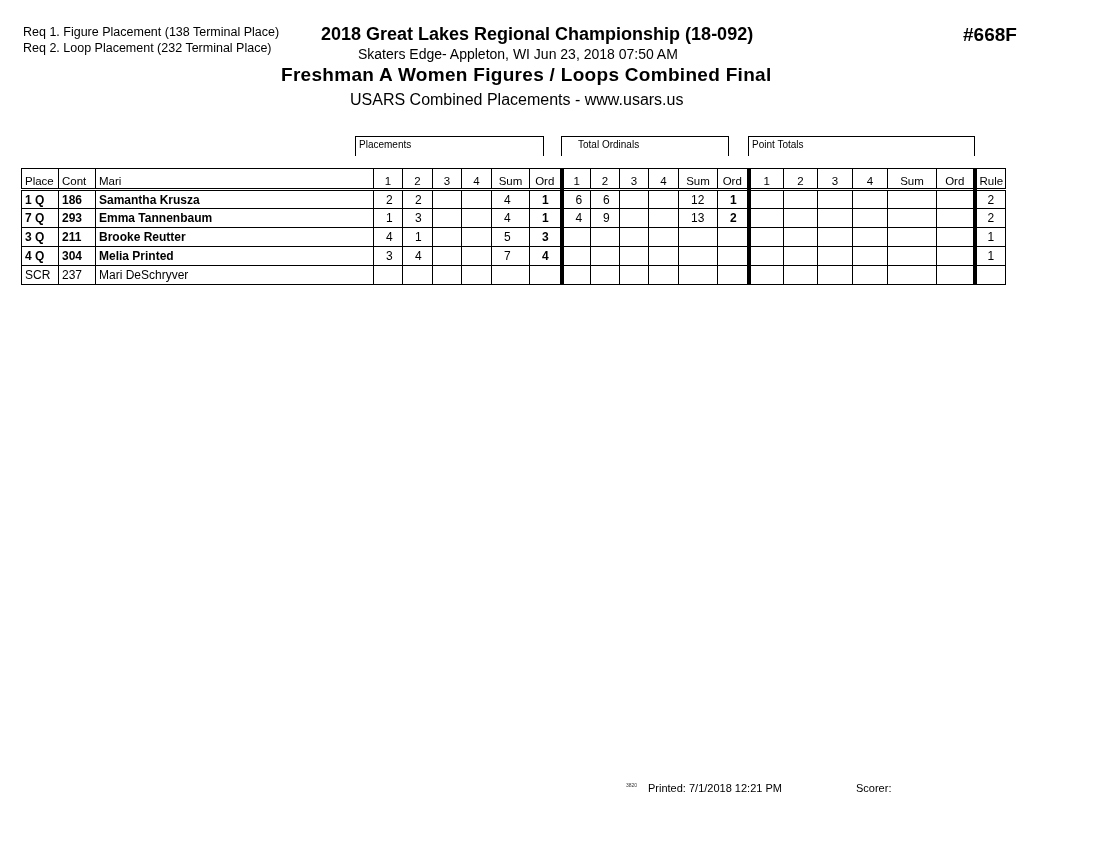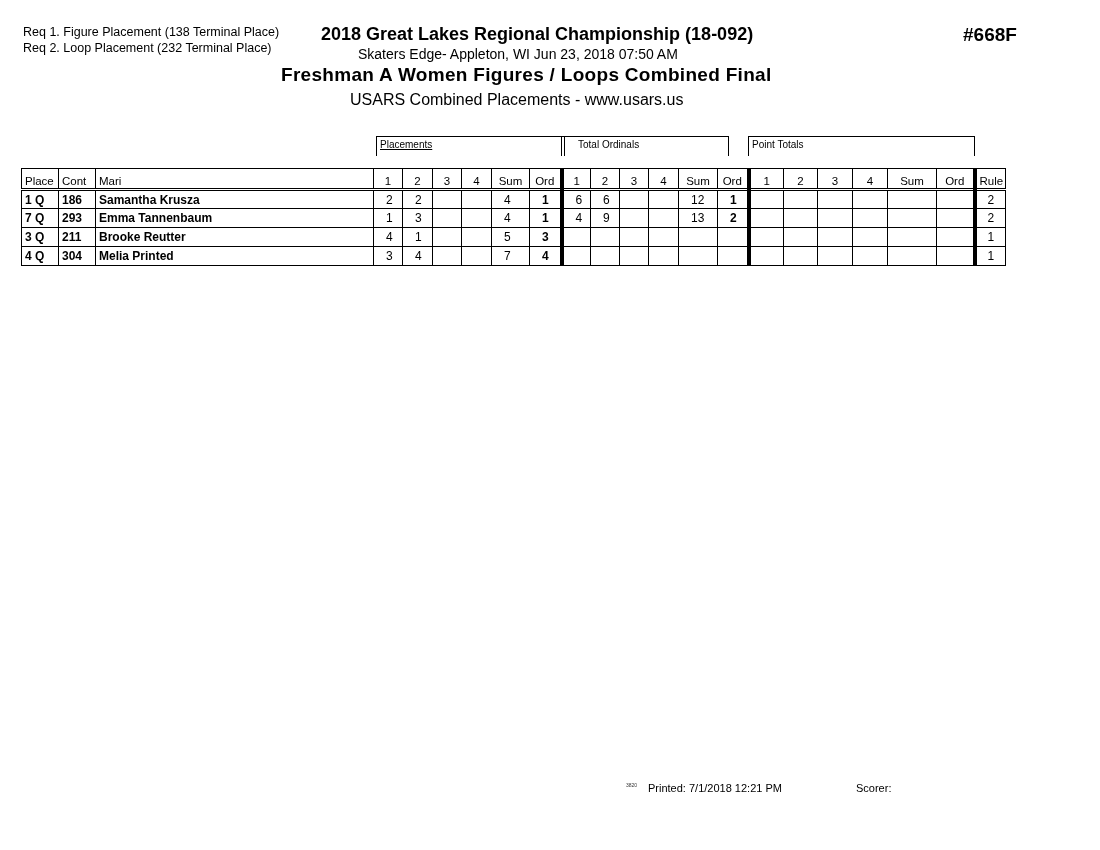--- a/index.html
+++ b/index.html
@@ -32,21 +32,21 @@
 
 <div class="abs req" style="top:25px;">Req  1.  Figure Placement (138 Terminal Place)</div>
 <div class="abs req" style="top:41px;text-align:right;">Req  2.  Loop Placement (232 Terminal Place)</div>
 
 <div class="abs title">2018 Great Lakes Regional Championship (18-092)</div>
 <div class="abs subtitle">Skaters Edge- Appleton, WI  Jun 23, 2018  07:50 AM</div>
 <div class="abs event">Freshman A Women Figures / Loops Combined Final</div>
 <div class="abs usars">USARS Combined Placements - www.usars.us</div>
 <div class="abs eventno">#668F</div>
 
-<div class="grp" style="left:376px; width:189px;text-decoration:underline;">Placements</div>
+<div class="grp" style="left:355px; width:189px;">Placements</div>
 <div class="grp" style="left:561px; width:168px;padding-left:16px;">Total Ordinals</div>
 <div class="grp" style="left:748px; width:227px;">Point Totals</div>
 
 <table class="res">
   <colgroup>
     <col style="width:37px">
       <col style="width:37px">
       <col style="width:278px">
     <col style="width:29px">
       <col style="width:30px">
@@ -187,18 +187,42 @@
     <td class="n ord"></td>
     <td class="n thick plain"></td>
     <td class="n plain"></td>
     <td class="n plain"></td>
     <td class="n plain"></td>
     <td class="n plain"></td>
     <td class="n plain"></td>
     <td class="c thick plain">1</td>
   </tr>
 
+  <tr>
+    <td class="l">SCR</td>
+    <td class="l">237</td>
+    <td class="l">Mari DeSchryver</td>
+    <td class="n"></td>
+    <td class="n"></td>
+    <td class="n"></td>
+    <td class="n"></td>
+    <td class="n"></td>
+    <td class="n"></td>
+    <td class="n thick"></td>
+    <td class="n"></td>
+    <td class="n"></td>
+    <td class="n"></td>
+    <td class="n"></td>
+    <td class="n"></td>
+    <td class="n thick"></td>
+    <td class="n"></td>
+    <td class="n"></td>
+    <td class="n"></td>
+    <td class="n"></td>
+    <td class="n"></td>
+    <td class="c thick"></td>
+  </tr>
 </tbody>
   </table>
 
 <div class="abs tiny">3820</div>
 <div class="abs footer" style="left:648px;">Printed:  7/1/2018  12:21 PM</div>
 <div class="abs footer" style="left:856px;">Scorer:</div>
 
 </body></html>

